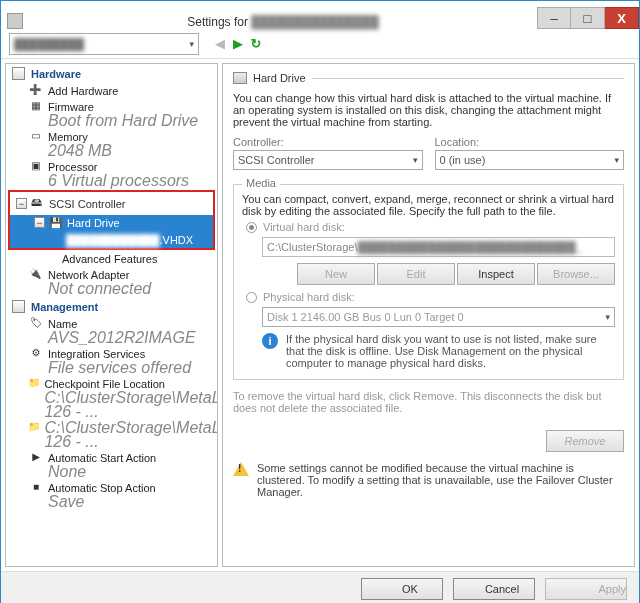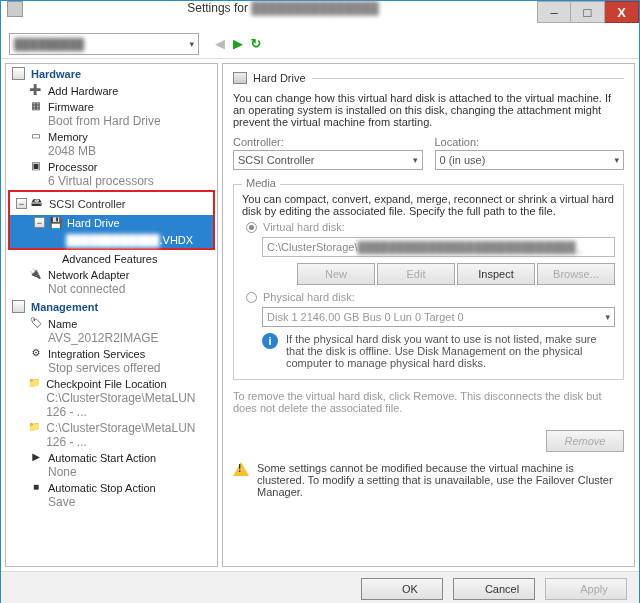--- a/index.html
+++ b/index.html
@@ -1,18 +1,18 @@
 <!DOCTYPE html>
 <html><head>
 <meta charset="utf-8">
 <style>
   * { box-sizing: border-box; }
   body { margin:0; font-family:"Segoe UI",Tahoma,sans-serif; font-size:11px; color:#333; background:#fff; }
   .win { width:640px; height:603px; border:1px solid #2c89c7; position:relative; background:#fff; }
-  .titlebar { height:28px; background:#fff; display:flex; align-items:flex-start; }
+  .titlebar { height:28px; background:#fff; display:flex; align-items:flex-end; }
   .titlebar .icn { width:16px; height:16px; margin:0 6px; background:#ccc; border:1px solid #999; }
   .titlebar .title { flex:1; text-align:center; color:#333; font-size:12px; }
   .titlebar .title .blur { filter:blur(2px); color:#888; }
   .winbtns { display:flex; }
   .winbtns div { width:34px; height:22px; text-align:center; line-height:22px; font-size:13px; }
   .wb-min { background:#d9d9d9; border:1px solid #aaa; }
   .wb-max { background:#d9d9d9; border:1px solid #aaa; border-left:none; }
   .wb-close { background:#c84031; color:#fff; border:1px solid #a0322a; border-left:none; font-weight:bold; }
   .toolbar { height:30px; border-bottom:1px solid #ddd; display:flex; align-items:center; padding:0 8px; background:#fff; }
   .combo { width:190px; height:22px; border:1px solid #aaa; display:flex; align-items:center; position:relative; padding:0 4px; }
@@ -24,21 +24,21 @@
   .navbtns .refresh { color:#1ea01e; font-weight:bold; }
   .body { display:flex; height:512px; }
   .side { width:213px; border:1px solid #bbb; margin:4px 0 4px 4px; overflow:hidden; background:#fff; }
   .main { flex:1; border:1px solid #bbb; margin:4px; padding:8px 10px; position:relative; }
   .cat { color:#1b4f8b; font-weight:bold; padding:3px 6px; display:flex; align-items:center; }
   .cat::before { content:""; width:11px; height:11px; border:1px solid #888; margin-right:6px; font-size:9px; display:inline-flex; align-items:center; justify-content:center; background:linear-gradient(#fff,#ddd); }
   .item { display:flex; padding:1px 0 1px 22px; line-height:14px; }
   .item .icon { width:16px; height:12px; margin-right:4px; display:flex; align-items:center; justify-content:center; font-size:10px;}
   .item .lbls { display:flex; flex-direction:column; }
   .item .lbl { color:#222; }
-  .item .sub { color:#888; font-size:12px; }
+  .item .sub { color:#888; font-size:16px;font-style:italic; }
   .redbox { border:2px solid #d22; margin:1px 2px; }
   .scsi-row { display:flex; align-items:center; padding:2px 6px; }
   .scsi-row .exp { width:11px;height:11px;border:1px solid #888;background:linear-gradient(#fff,#ddd);margin-right:4px;font-size:9px;display:flex;align-items:center;justify-content:center; }
   .scsi-row .icon { width:14px; margin-right:4px; }
   .selrow { background:#2a83d0; color:#fff; display:flex; padding:2px 6px 2px 24px; }
   .selrow .exp { width:11px;height:11px;border:1px solid #888;background:linear-gradient(#fff,#ddd);margin-right:4px;font-size:9px;display:flex;align-items:center;justify-content:center;color:#333; }
   .selrow .icon { width:14px; margin-right:4px; }
   .childrow { background:#2a83d0; color:#fff; padding:2px 0 2px 56px; }
   .childrow .blur { filter:blur(2px); }
   .sec-title { display:flex; align-items:center; color:#333; margin-bottom:8px; }
@@ -61,21 +61,21 @@
   .btn.dis { color:#aaa; }
   .info { display:flex; margin:6px 0 2px 20px; color:#555; }
   .info .iicon { width:16px;height:16px;border-radius:50%;background:#2a83d0;color:#fff;font-weight:bold;text-align:center;line-height:16px;margin-right:8px;font-size:11px;flex-shrink:0; }
   .warn { display:flex; margin:10px 0; color:#444; }
   .warn .wicon { width:0;height:0;border-left:8px solid transparent;border-right:8px solid transparent;border-bottom:14px solid #f5c338;margin-right:8px;flex-shrink:0;position:relative; }
   .warn .wicon::after { content:"!"; position:absolute; left:-3px; top:1px; font-size:10px; font-weight:bold; color:#333; }
   .removenote { color:#999; margin-top:10px; }
   .removebtn { text-align:right; margin-top:16px;font-style:italic; }
   .footer { height:34px; display:flex; align-items:center; justify-content:flex-end; gap:10px; padding:0 12px; background:#f0f0f0; border-top:1px solid #ddd; }
   .fbtn { width:82px; height:22px; border:1px solid #888; background:linear-gradient(#f5f5f5,#e1e1e1); text-align:center; line-height:20px;padding-left:16px; }
-  .fbtn.dis { color:#aaa; border-color:#bbb; }
+  .fbtn.dis { color:#aaa; border-color:#bbb;text-align:right; }
 </style>
 </head>
 <body>
 
 <div class="win">
 
   <div class="titlebar">
     <div class="icn"></div>
     <div class="title">
       <span>Settings for</span>
@@ -167,21 +167,21 @@
         <span class="icon">🏷</span>
         <span class="lbls">
             <span class="lbl">Name</span>
             <span class="sub">AVS_2012R2IMAGE</span>
           </span>
       </div>
       <div class="item">
         <span class="icon">⚙</span>
         <span class="lbls">
             <span class="lbl">Integration Services</span>
-            <span class="sub">Stop services offered</span>
+            <span class="sub">File services offered</span>
           </span>
       </div>
       <div class="item">
         <span class="icon">📁</span>
         <span class="lbls">
             <span class="lbl">Checkpoint File Location</span>
             <span class="sub">C:\ClusterStorage\MetaLUN 126 - ...</span>
           </span>
       </div>
       <div class="item">

